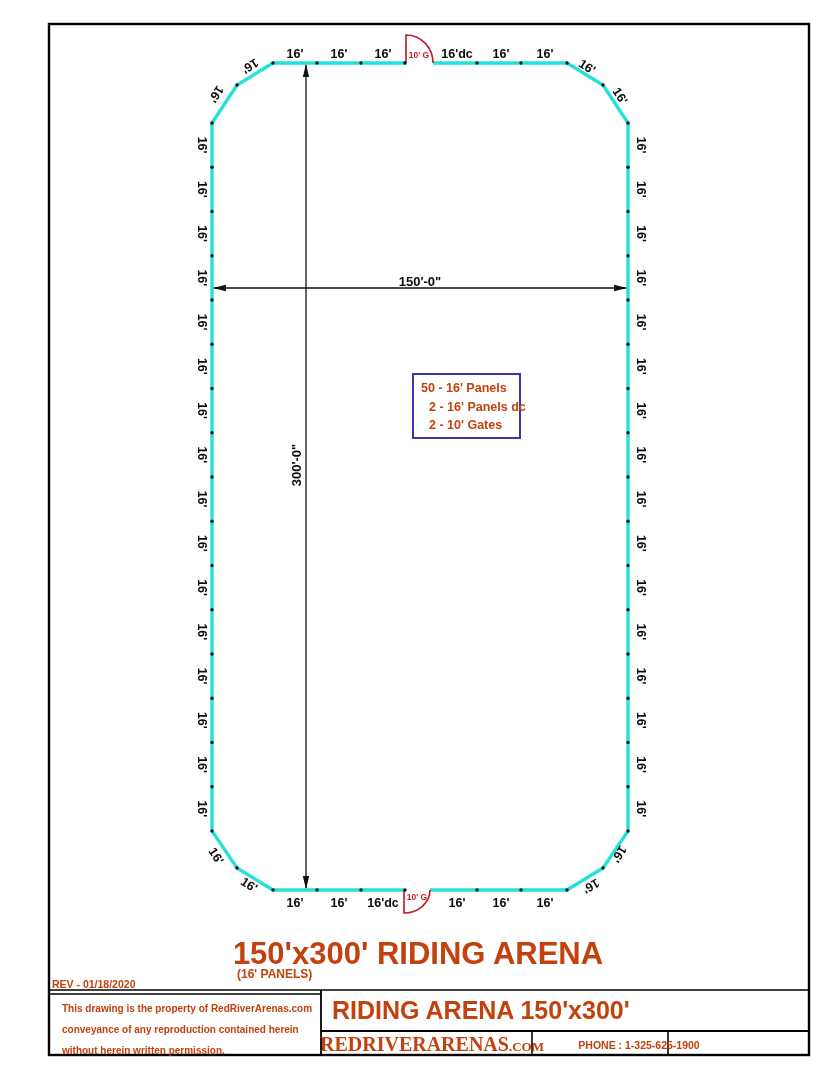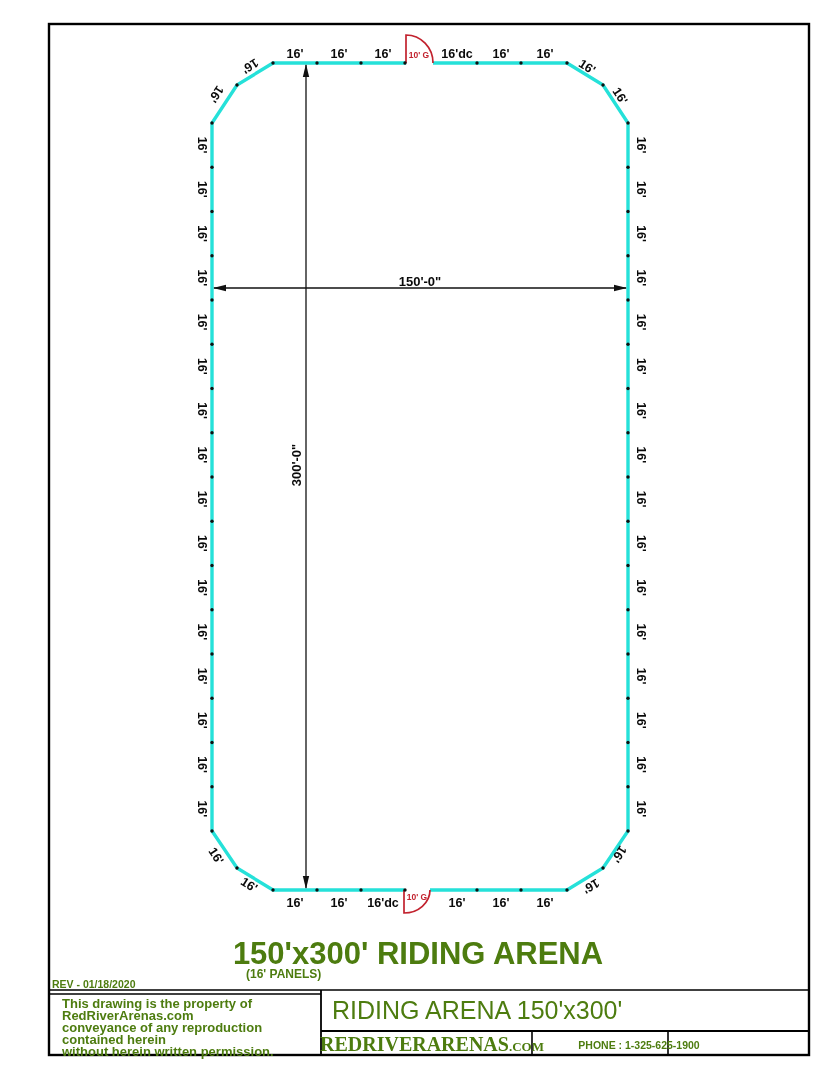--- a/index.html
+++ b/index.html
@@ -1,27 +1,27 @@
 <!DOCTYPE html>
 <html><head>
 <meta charset="utf-8">
 <style>
   html,body{margin:0;padding:0;background:#fff;}
   #sheet{position:relative;width:835px;height:1080px;background:#ffffff;overflow:hidden;
-         font-family:"Liberation Sans",sans-serif;color:#4d7c0f;}
+         font-family:"Liberation Sans",sans-serif;color:#c2410c;}
   #arena-svg{position:absolute;left:0;top:0;}
   .abs{position:absolute;white-space:nowrap;}
   .plbl{font:bold 12.5px "Liberation Sans",sans-serif;fill:#0a0a0a;}
   .gate-lbl{font:bold 8.5px "Liberation Sans",sans-serif;}
   .dim-lbl{font:bold 13px "Liberation Sans",sans-serif;fill:#0a0a0a;}
   #rev{left:52px;top:978px;font-weight:bold;font-size:10.5px;}
   #main-title{left:188px;top:936px;width:460px;text-align:center;font-weight:bold;font-size:31px;letter-spacing:0px;}
-  #subtitle{left:246px;top:967px;font-weight:bold;font-size:12px;}
-  #copyright{left:62px;top:998px;width:256px;font-weight:bold;font-size:13px;line-height:12px;white-space:normal;}
-  #product-title{left:332px;top:996px;font-weight:normal;font-size:25px;}
+  #subtitle{left:237px;top:967px;font-weight:bold;font-size:12px;}
+  #copyright{left:62px;top:998px;width:256px;font-weight:bold;font-size:10px;line-height:21px;white-space:normal;}
+  #product-title{left:332px;top:996px;font-weight:bold;font-size:25px;}
   #brand{left:320px;top:1033px;font-family:"Liberation Serif",serif;font-weight:bold;font-size:20px;}
   #brand .suffix{font-size:13px;}
   #phone{left:534px;top:1039px;width:132px;text-align:center;font-weight:bold;font-size:10.5px;margin-left:39px;}
   #model{left:671px;top:1034px;font-weight:bold;font-size:18px;letter-spacing:-0.3px;margin-top:44px;}
   #legend{left:412px;top:373px;width:109px;height:66px;border:2px solid #3A35A8;box-sizing:border-box;
           padding:4px 0 0 7px;font-weight:bold;font-size:12.5px;line-height:18.5px;}
   #legend .indent{padding-left:8px;}
 </style>
 </head>
 <body>
@@ -157,20 +157,25 @@
         <circle cx="521" cy="890" r="1.7" fill="#101010"></circle>
         <circle cx="567" cy="63" r="1.7" fill="#101010"></circle>
         <circle cx="567" cy="890" r="1.7" fill="#101010"></circle>
         <circle cx="237" cy="85" r="1.7" fill="#101010"></circle>
         <circle cx="603" cy="85" r="1.7" fill="#101010"></circle>
         <circle cx="237" cy="868" r="1.7" fill="#101010"></circle>
         <circle cx="603" cy="868" r="1.7" fill="#101010"></circle>
       </g>
   </svg>
 
+  <div id="legend" class="abs" style="border-color: rgb(58, 53, 168);">
+    <div>50 - 16' Panels</div>
+    <div class="indent">2 - 16' Panels dc</div>
+    <div class="indent">2 - 10' Gates</div>
+  </div>
 
   <div id="main-title" class="abs">150'x300' RIDING ARENA</div>
   <div id="subtitle" class="abs">(16' PANELS)</div>
   <div id="rev" class="abs">REV - 01/18/2020</div>
 
   <div id="copyright" class="abs">
     <div>This drawing is the property of RedRiverArenas.com</div>
     <div>conveyance of any reproduction contained herein</div>
     <div>without herein written permission.</div>
   </div>

